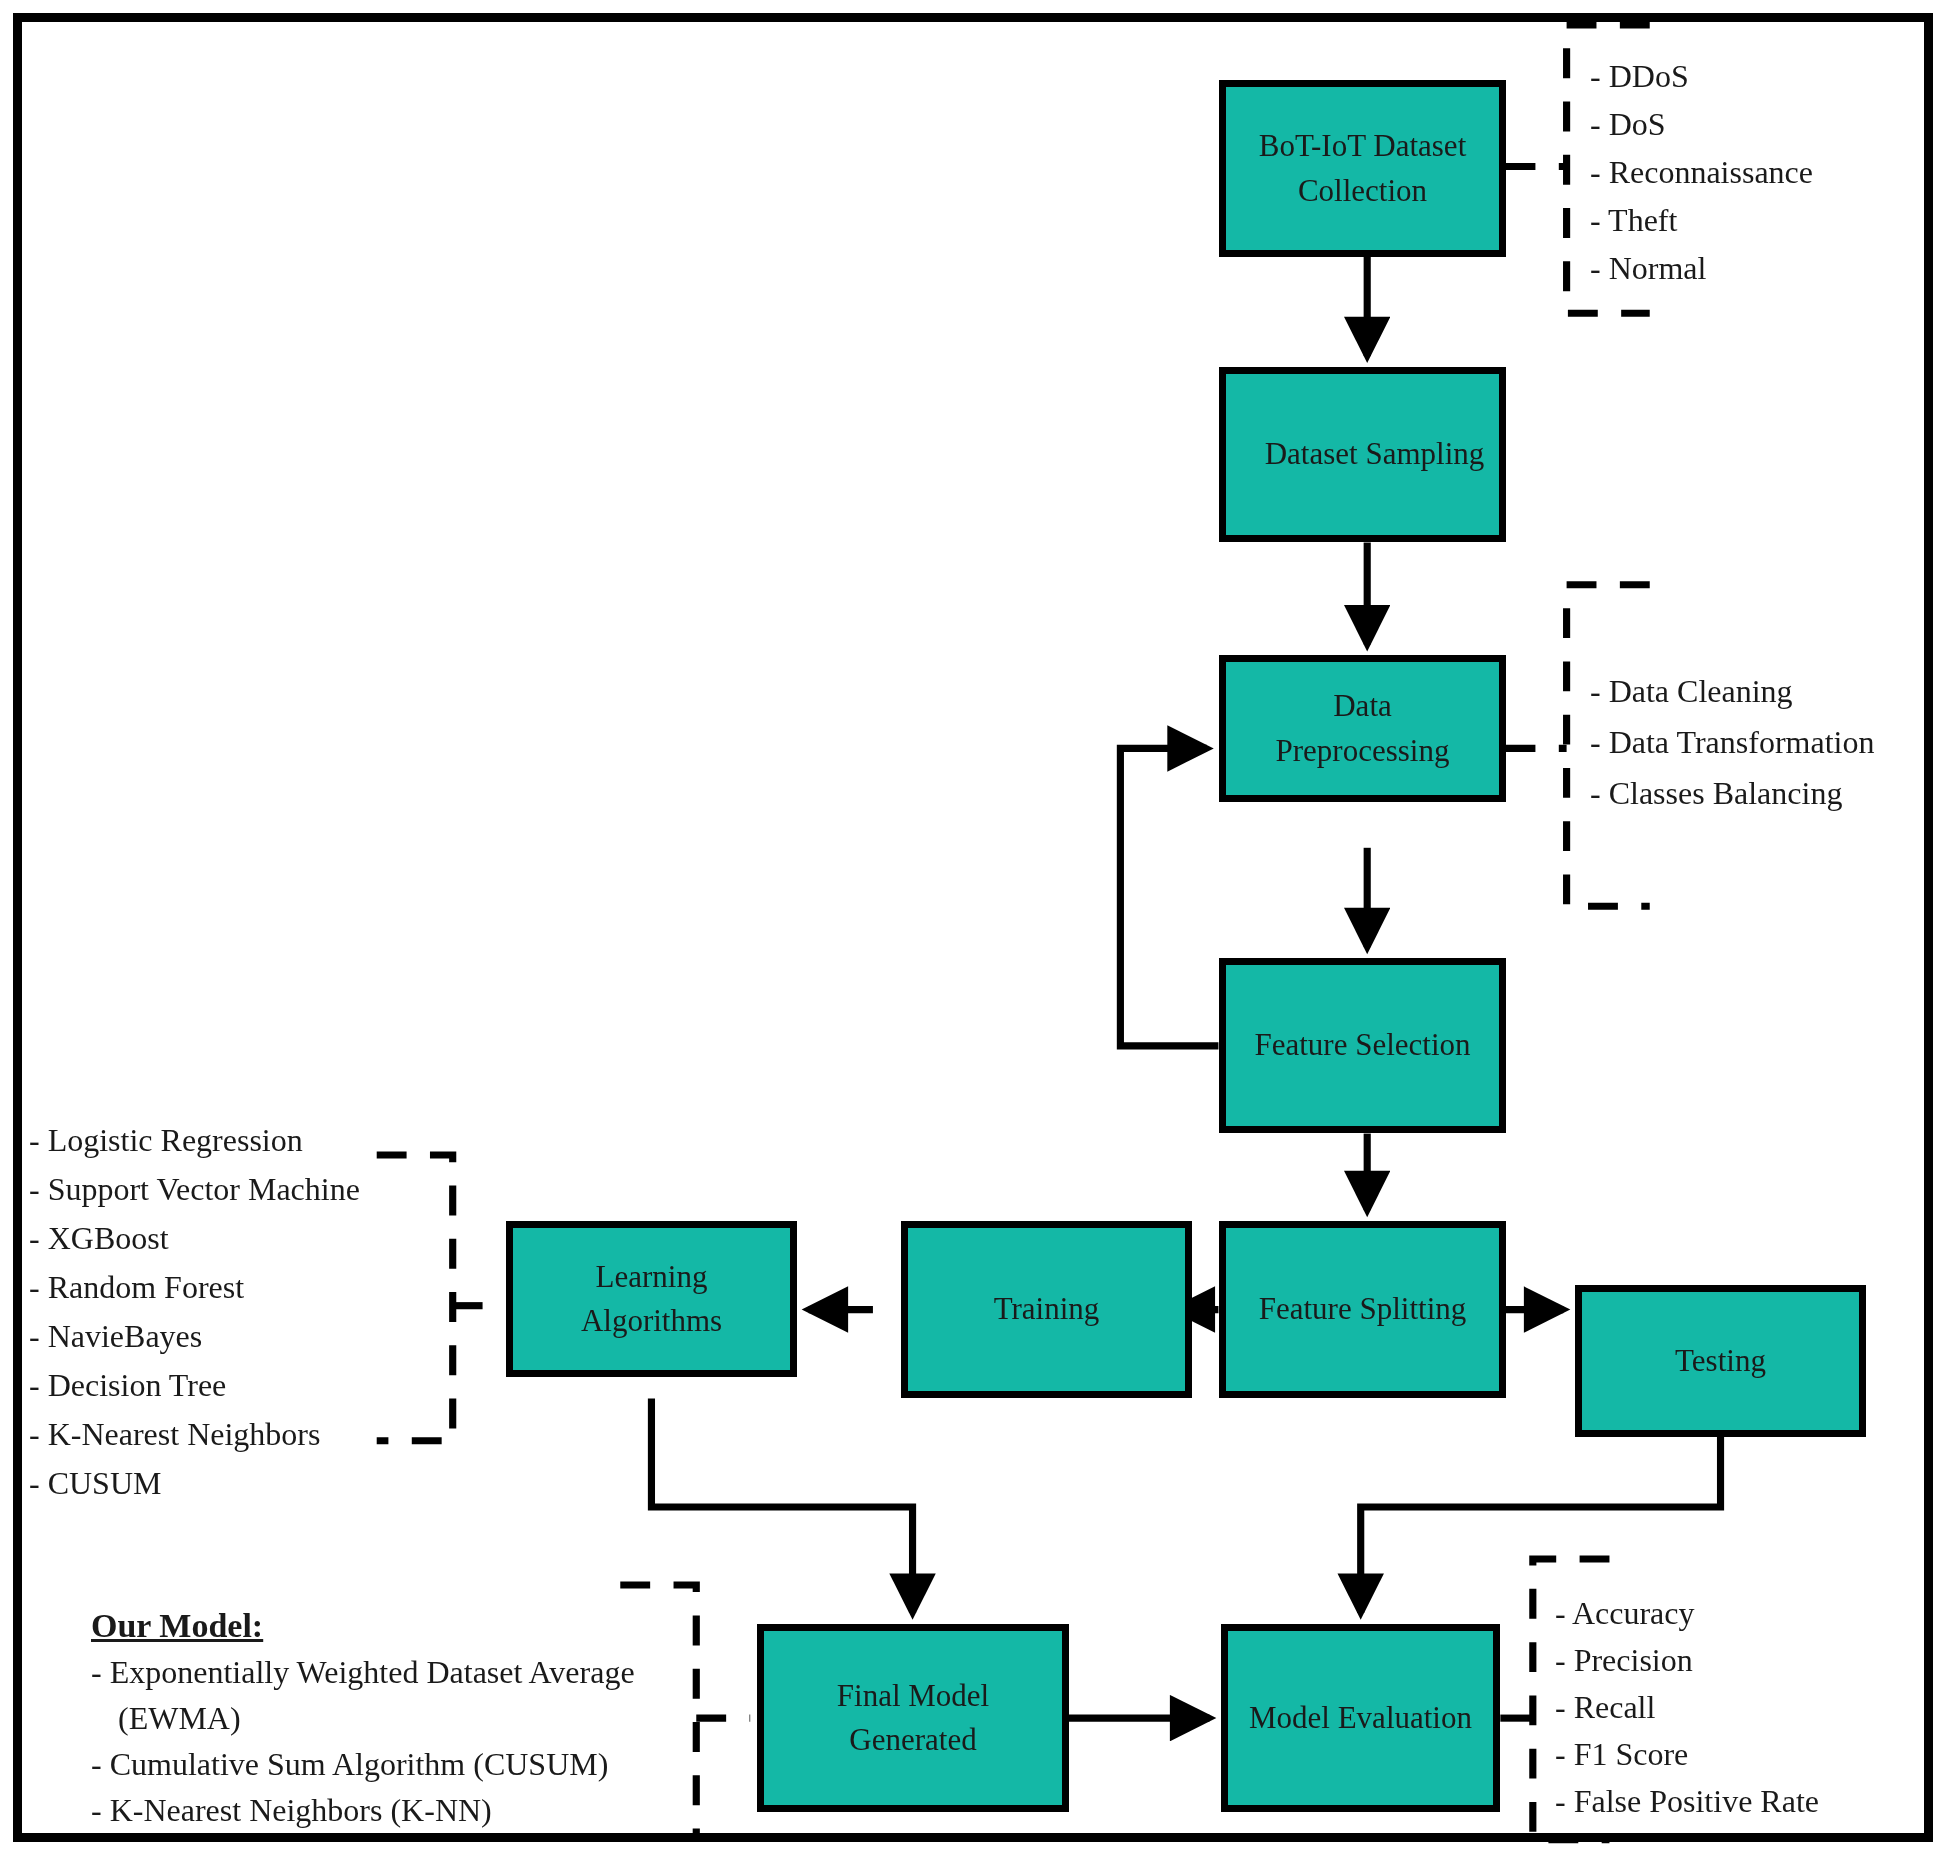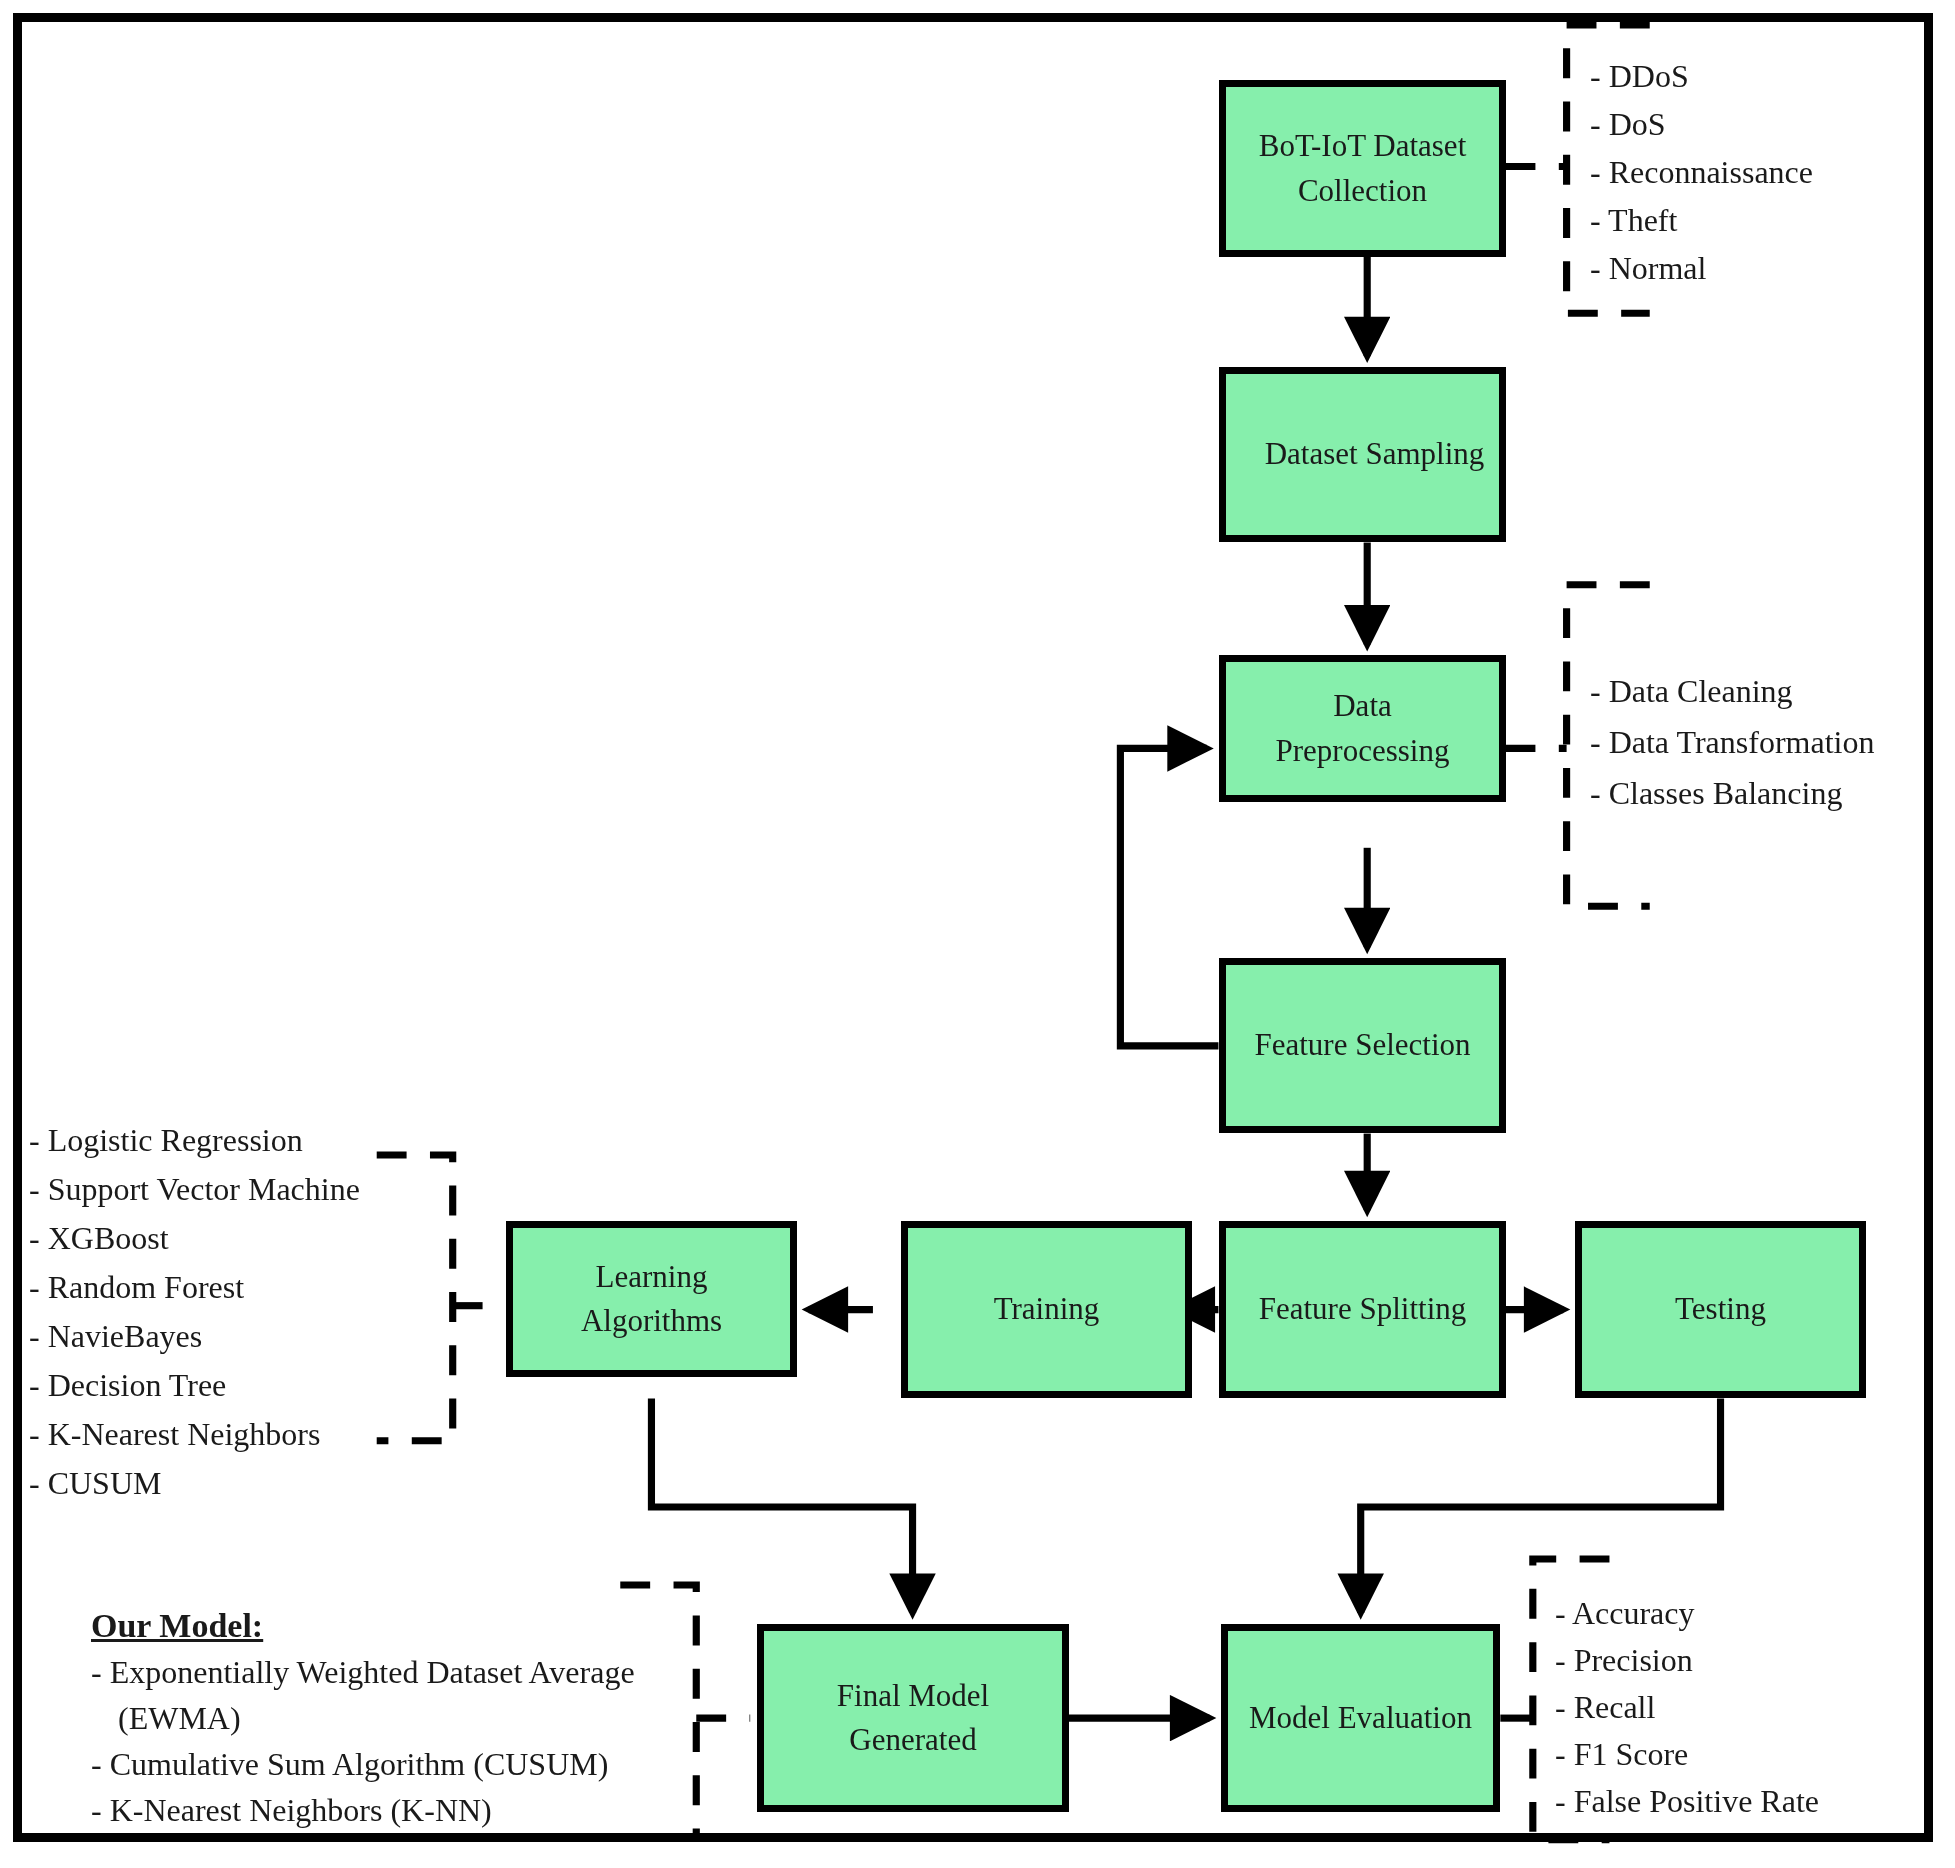--- a/index.html
+++ b/index.html
@@ -11,21 +11,21 @@
     color:#1a1a1a;
     overflow:hidden;
   }
   .outer-frame{
     position:absolute;left:13px;top:13px;width:1920px;height:1829px;
     border:9px solid #000000;box-sizing:border-box;background:transparent;
   }
   .svg-layer{position:absolute;left:0;top:0;width:1955px;height:1869px;}
   .flow-box{
     position:absolute;box-sizing:border-box;
-    border:7.1px solid #000000;background:#86efac;
+    border:7.1px solid #000000;background:#14b8a6;
     display:flex;align-items:center;justify-content:center;
     text-align:center;font-size:31px;line-height:1.42;
     white-space:pre-line;z-index:2;
   }
   .ann-list{position:absolute;font-size:32px;z-index:2;}
   .ann-list .li{
     line-height:var(--lh,47px);white-space:nowrap;
     padding-left:27px;text-indent:-27px;
   }
   .ann-list.wrap .li{white-space:normal;}
@@ -86,21 +86,21 @@
 
   <div class="flow-box" style="left:1219px;top:958px;width:287px;height:175px;">Feature Selection</div>
 
   <div class="flow-box" style="left:1219px;top:1221px;width:287px;height:177px;">Feature Splitting</div>
 
   <div class="flow-box" style="left:506px;top:1221px;width:291px;height:156px;">Learning
 Algorithms</div>
 
   <div class="flow-box" style="left:873px;top:1221px;width:291px;height:177px;margin-left:28px;">Training</div>
 
-  <div class="flow-box" style="left:1575px;top:1221px;width:291px;height:177px;">Testing</div>
+  <div class="flow-box" style="left:1575px;top:1285px;width:291px;height:152px;">Testing</div>
 
   <div class="flow-box" style="left:757px;top:1624px;width:312px;height:188px;">Final Model
 Generated</div>
 
   <div class="flow-box" style="left:1221px;top:1624px;width:279px;height:188px;">Model Evaluation</div>
 
   <div class="ann-list" style="left:1590px;top:52px;--lh:48px;">
       <div class="li">- DDoS</div>
       <div class="li">- DoS</div>
       <div class="li">- Reconnaissance</div>

